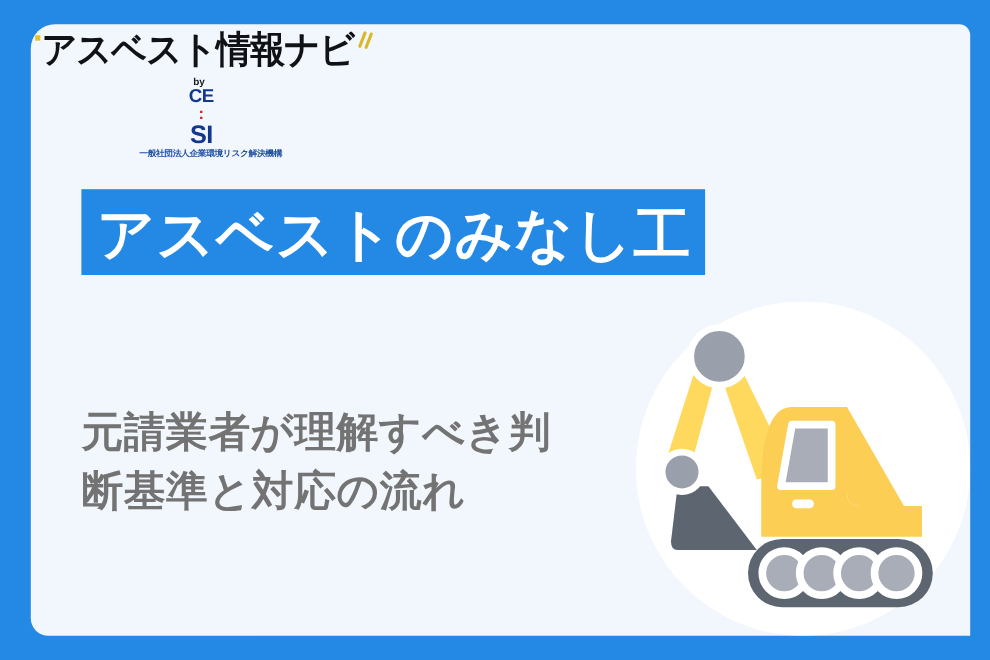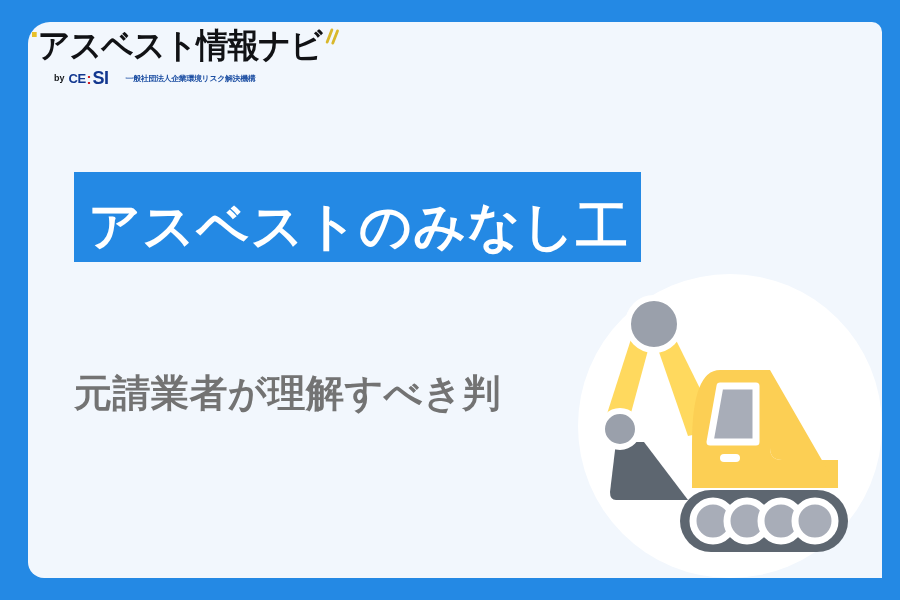--- a/index.html
+++ b/index.html
@@ -44,46 +44,47 @@
     width:5px; height:5px;
     background:#e8c02a;
     margin-right:1px; margin-top:4px;
     flex:none;
   }
   .wave { flex:none; margin-left:1px; margin-top:-2px; }
   .logo-sub {
     display:flex; align-items:center;
     margin-top:7px; margin-left:22px;
     white-space:nowrap;
+    flex-direction:column;
   }
   .logo-by { font-size:9px; font-weight:bold; color:#15171a; margin-right:4px; }
-  .logo-ce  { font-size:13px; font-weight:bold; color:#12378f; letter-spacing:-0.5px; line-height:1; }
+  .logo-ce  { font-size:17px; font-weight:bold; color:#12378f; letter-spacing:-0.5px; line-height:1; }
   .logo-colon { font-size:15px; font-weight:bold; color:#cf2027; margin:0 1px; line-height:1; }
-  .logo-si  { font-size:18px; font-weight:bold; color:#12378f; letter-spacing:-0.5px; line-height:1; }
+  .logo-si  { font-size:23px; font-weight:bold; color:#12378f; letter-spacing:-0.5px; line-height:1; }
   .logo-org {
     font-size:8px; font-weight:bold; color:#1d4fa3;
     margin-left:17px; letter-spacing:-0.4px;
     transform:scaleY(0.95);
   }
 
   
   .headline {
     position:absolute;
     left:46px; top:150px;
     width:620px;
   }
   .headline .hl {
     display:table;
     background:#2489e4;
     color:#ffffff;
     font-size:52px;
     font-weight:bold;
     line-height:1.0;
     letter-spacing:1px;
-    padding:28px 12px 16px 14px;
+    padding:16px 12px 16px 14px;
     white-space:nowrap;
   }
   .headline .hl.l1 { padding-bottom:10px; }
   .headline .hl.l2 { padding-top:8px; padding-bottom:17px; }
 
   
   .subtitle {
     position:absolute;
     left:46px; top:345px;
     color:#737373;
@@ -127,20 +128,21 @@
         <span class="logo-org">一般社団法人企業環境リスク解決機構</span>
       </div>
     </div>
 
     <div class="headline">
       <div class="hl l1">アスベストのみなし工</div>
     </div>
 
     <div class="subtitle">
       <div>元請業者が理解すべき判</div>
+      <div>断基準と対応の流れ</div>
     </div>
 
     <div class="illus">
       <svg viewBox="0 0 320 320">
         <circle cx="160" cy="152" r="152" fill="#ffffff"></circle>
 
         <path d="M62 62 L84 54 L58 150 L36 143 Z" fill="#ffd95e"></path>
 
         <path d="M80 52 L104 62 L150 155 L118 162 Z" fill="#ffd95e"></path>
 

